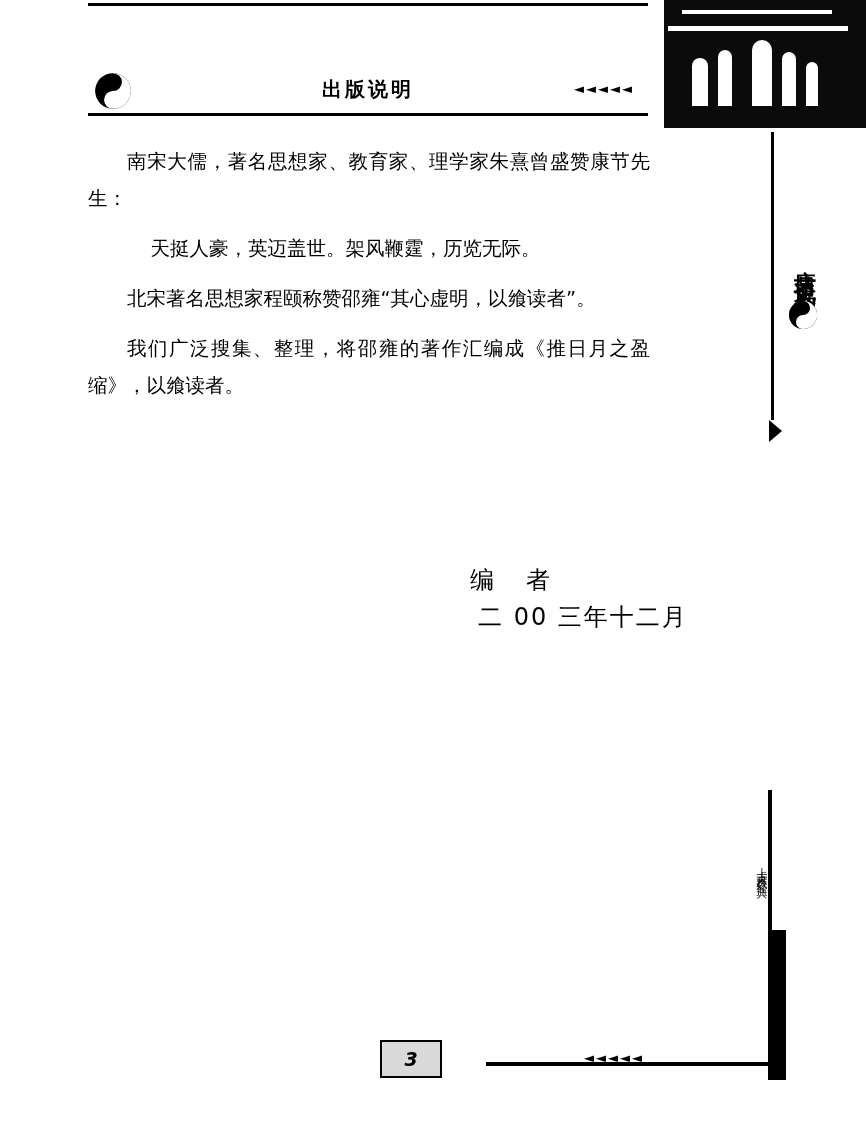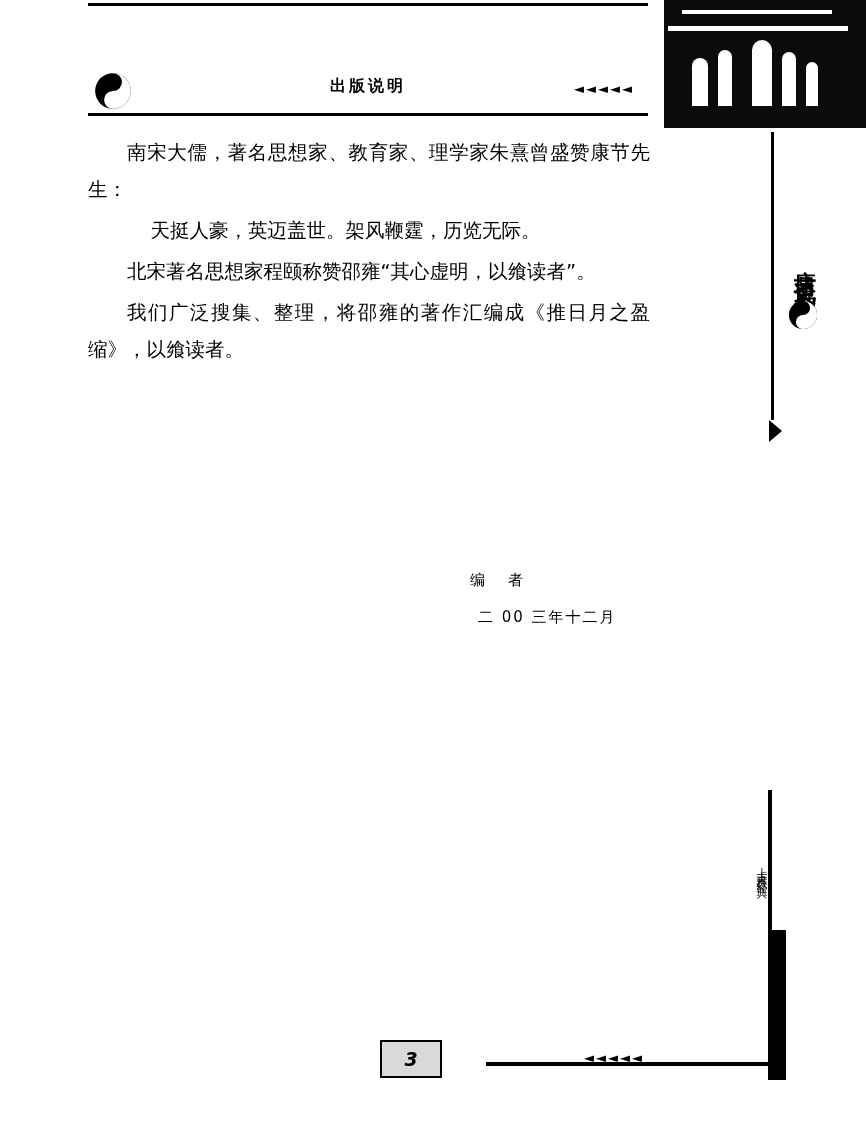--- a/index.html
+++ b/index.html
@@ -55,21 +55,21 @@
     width: 38px;
     height: 38px;
   }
   .header-title {
     position: absolute;
     left: 0;
     right: 0;
     top: 6px;
     text-align: center;
     font-family: "DejaVu Sans", "Liberation Sans", sans-serif;
-    font-size: 16px;
+    font-size: 20px;
     font-weight: bold;
     letter-spacing: 3px;
     color: #000;
   }
   .header-arrows {
     position: absolute;
     right: 14px;
     top: 8px;
     font-size: 13px;
     letter-spacing: 2px;
@@ -147,30 +147,30 @@
     position: absolute;
     left: 88px;
     top: 130px;
     width: 562px;
     font-size: 19.5px;
     line-height: 37px;
     color: #000;
     text-align: justify;
     font-family: "DejaVu Sans", "Liberation Sans", sans-serif;
   }
-  .p { margin: 4px 0 0 0; }
+  .p { margin: 13px 0 0 0; }
   .indent { text-indent: 2em; }
   .verse { padding-left: 3.2em; }
 
   
   .sign {
     position: absolute;
     left: 470px;
     top: 562px;
-    font-size: 15px;
+    font-size: 24px;
     line-height: 37px;
     letter-spacing: 4px;
   }
   .sign .line2 { letter-spacing: 2px; margin-left: 8px; }
 
   
   .corner-v {
     position: absolute;
     right: 94px;
     top: 790px;

